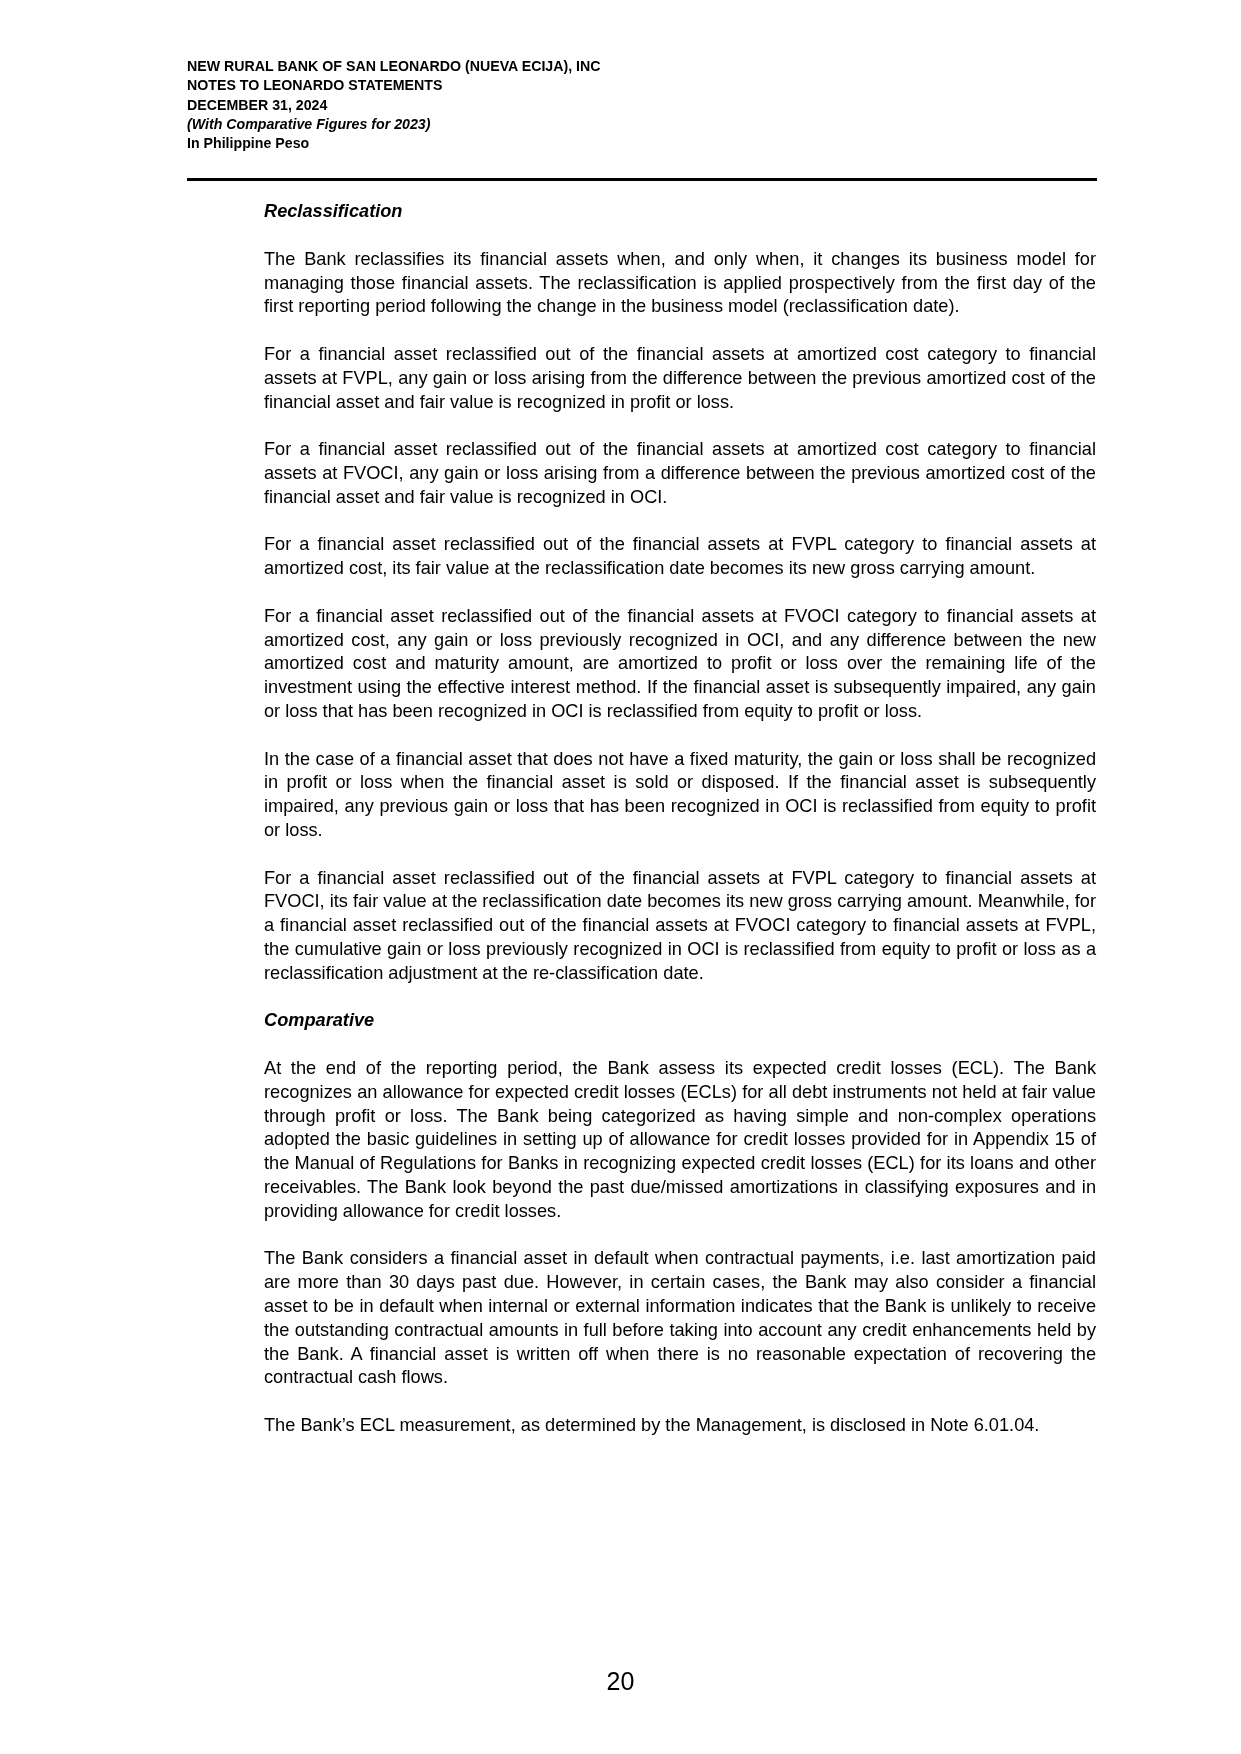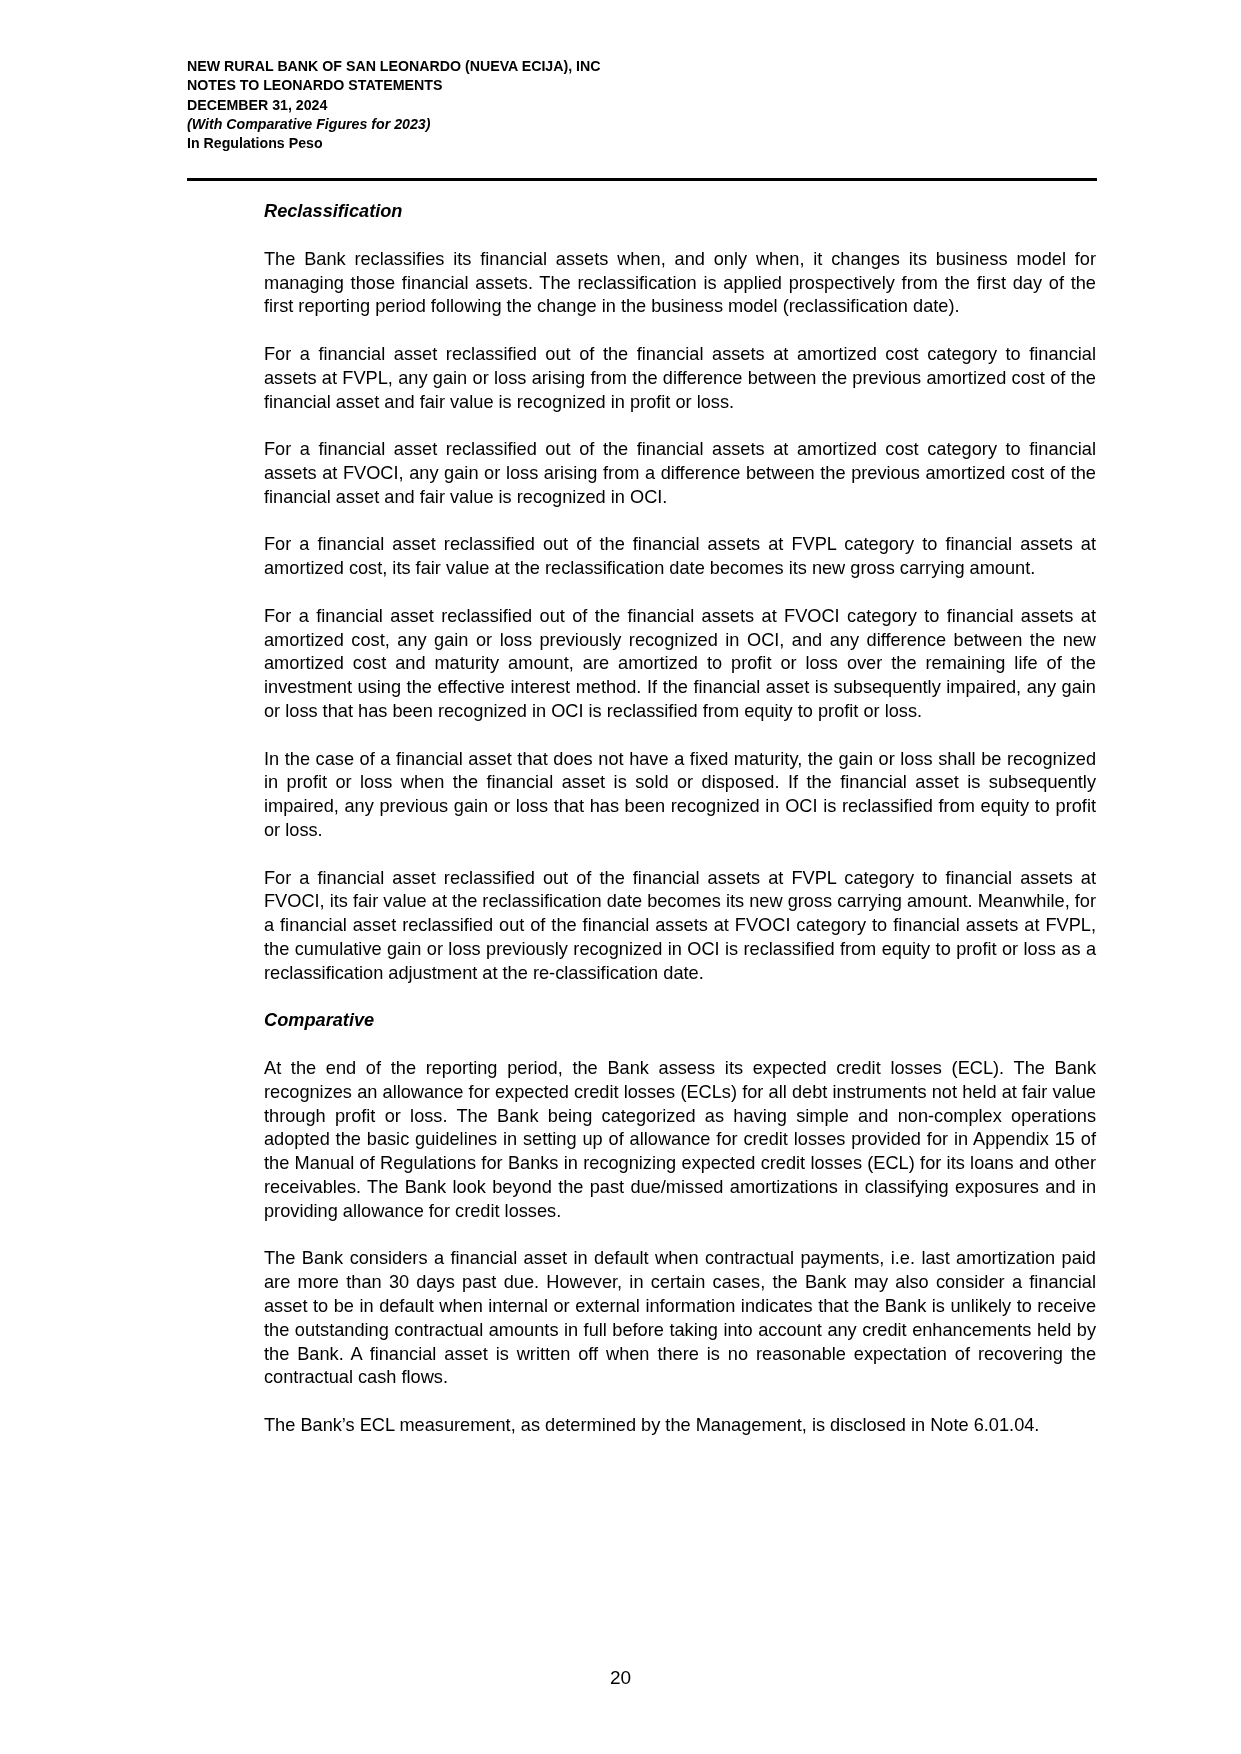--- a/index.html
+++ b/index.html
@@ -5,32 +5,32 @@
   html, body { margin: 0; padding: 0; background: #ffffff; }
   body { width: 1241px; height: 1754px; position: relative; overflow: hidden; color: #000; }
   .page { position: absolute; left: 0; top: 0; width: 1241px; height: 1754px; background: #fff; }
   .header { position: absolute; left: 187px; top: 57px; font-family: "Liberation Sans", sans-serif; font-weight: bold; font-size: 14.2px; line-height: 19.3px; }
   .header .it { font-style: italic; }
   .rule { position: absolute; left: 187px; top: 178px; width: 910px; height: 3px; background: #000; }
   .body { position: absolute; left: 264px; top: 200px; width: 832px; font-family: "Liberation Sans", sans-serif; font-size: 18.2px; line-height: 23.8px; }
   .body h2 { font-style: italic; font-weight: bold; font-size: 18.2px; margin: 0 0 24px 0; line-height: 23.8px; }
   .body p { margin: 0 0 23.8px 0; text-align: justify; }
   .body .sec2 { margin-top: 0; }
-  .pageno { position: absolute; top: 1667px; left: 0; width: 1241px; text-align: center; font-family: "Liberation Sans", sans-serif; font-size: 19px; }
+  .pageno { position: absolute; top: 1667px; left: 0; width: 1241px; text-align: center; font-family: "Liberation Sans", sans-serif; font-size: 25px; }
 </style>
 </head>
 <body>
 
 <div class="page">
   <div class="header">
     <div>NEW RURAL BANK OF SAN LEONARDO (NUEVA ECIJA), INC</div>
     <div>NOTES TO LEONARDO STATEMENTS</div>
     <div>DECEMBER 31, 2024</div>
     <div class="it">(With Comparative Figures for 2023)</div>
-    <div>In Regulations Peso</div>
+    <div>In Philippine Peso</div>
   </div>
 
   <div class="rule"></div>
 
   <div class="body">
     <section>
       <h2>Reclassification</h2>
       <p>The Bank reclassifies its financial assets when, and only when, it changes its business model for managing those financial assets. The reclassification is applied prospectively from the first day of the first reporting period following the change in the business model (reclassification date).</p>
       <p>For a financial asset reclassified out of the financial assets at amortized cost category to financial assets at FVPL, any gain or loss arising from the difference between the previous amortized cost of the financial asset and fair value is recognized in profit or loss.</p>
       <p>For a financial asset reclassified out of the financial assets at amortized cost category to financial assets at FVOCI, any gain or loss arising from a difference between the previous amortized cost of the financial asset and fair value is recognized in OCI.</p>

